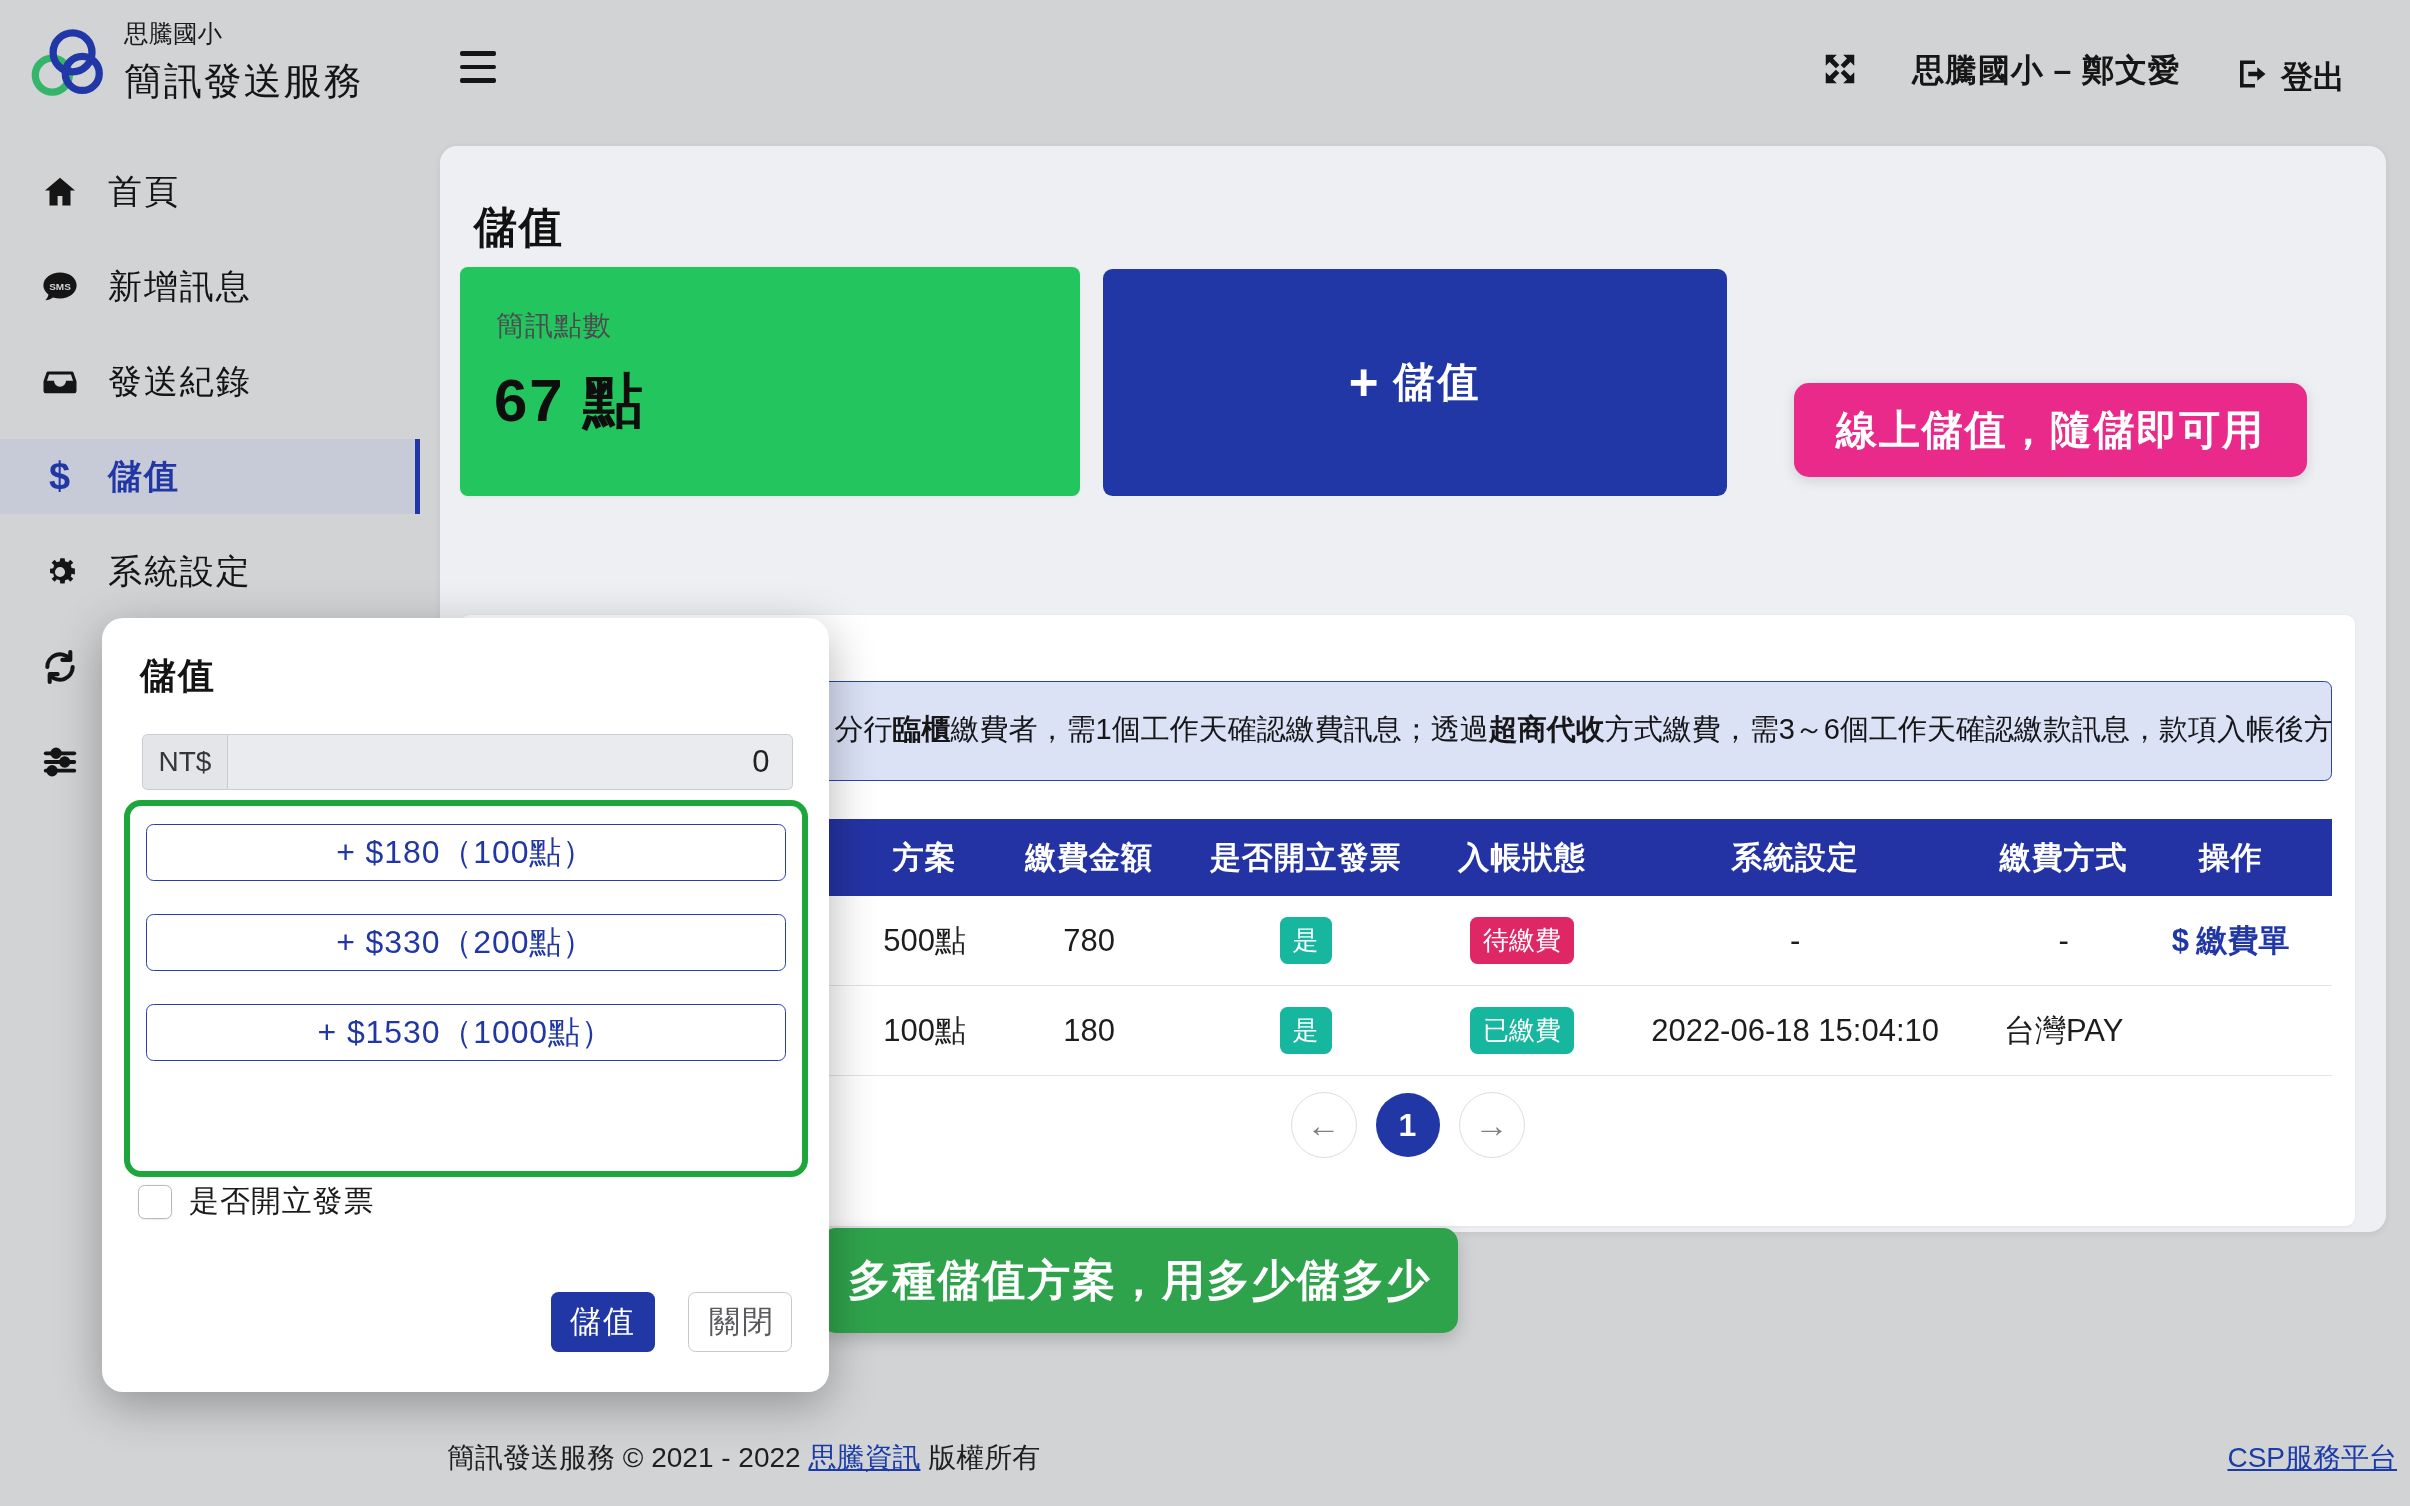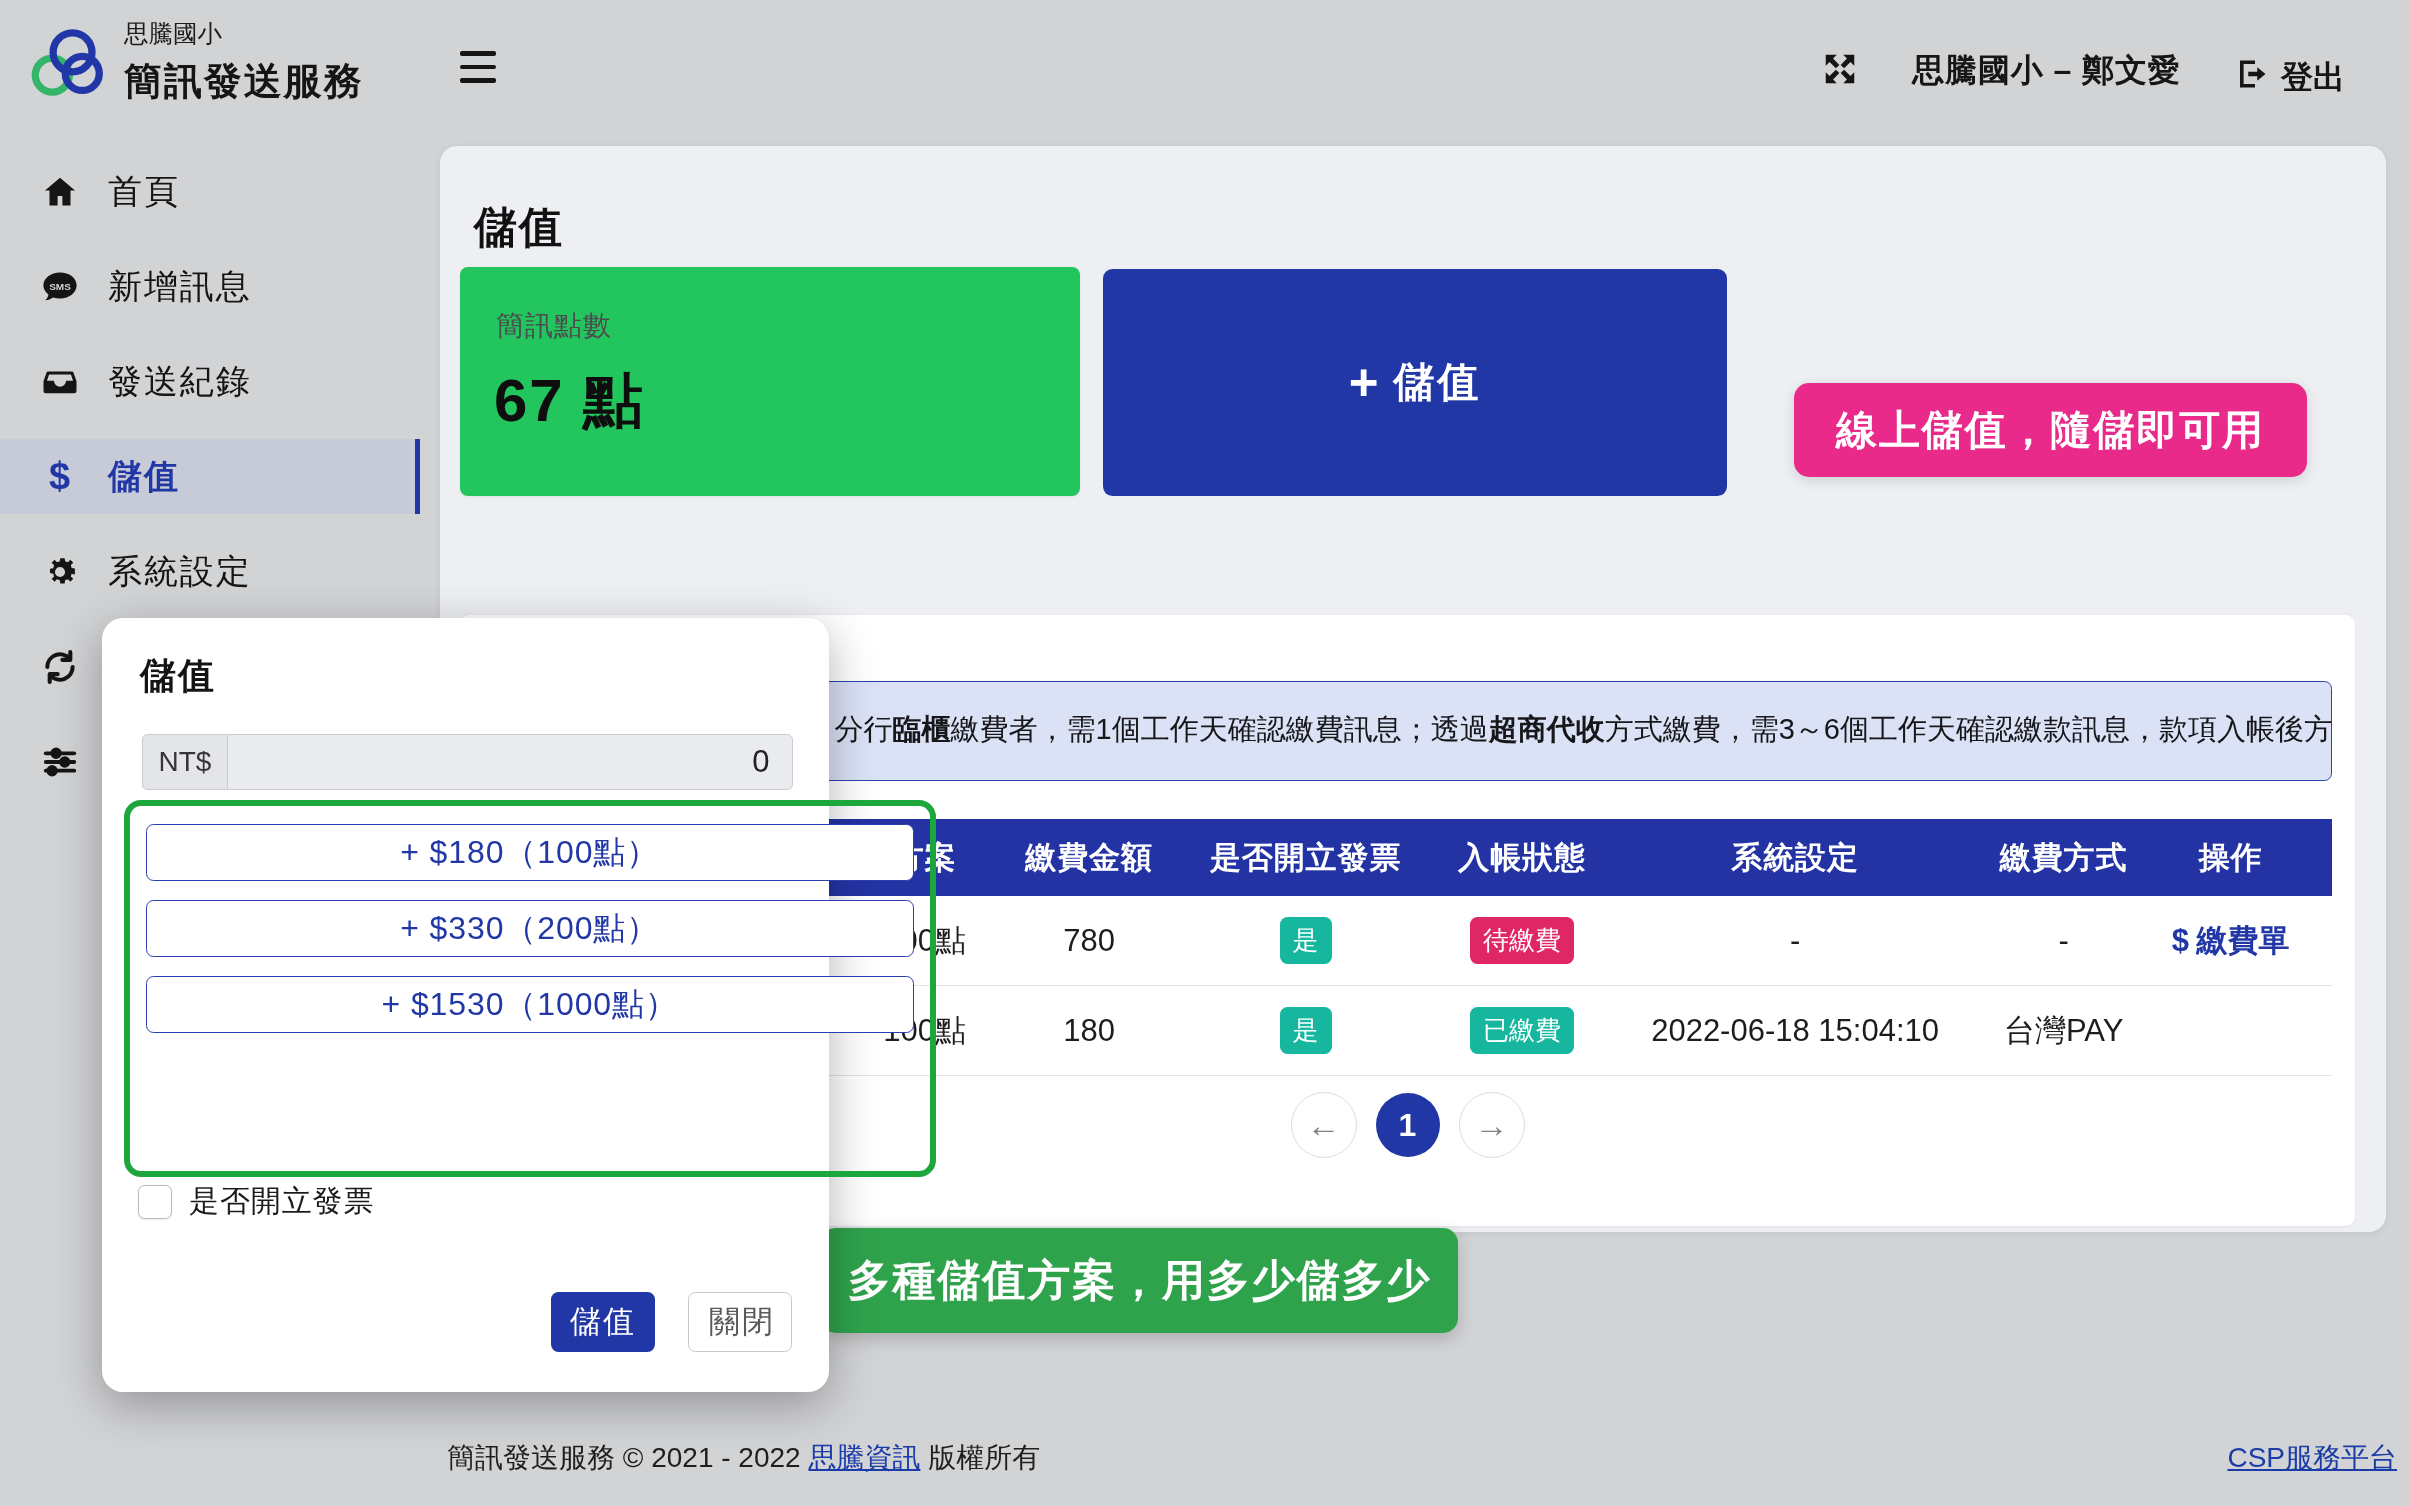--- a/index.html
+++ b/index.html
@@ -2,21 +2,21 @@
 <html style="--accent: #2137a5; --table-header: #2433a4; --teal: #16b79e; --status-pink: #e02765; --magenta: #ea2a8a; --green: #2fa34c; --green-border: #1ca63c;font-size:15px"><head>
 <meta charset="utf-8">
 <style>
   html,body{margin:0;padding:0;}
   body{width:2411px;height:1507px;background:#d2d3d5;font-family:"Liberation Sans","DejaVu Sans",sans-serif;position:relative;overflow:hidden;}
 
   
   .sidebar{position:absolute;left:0;top:0;width:420px;height:1507px;background:#d2d3d5;z-index:3;}
   .brand{position:absolute;left:28px;top:17px;display:flex;align-items:center;gap:15px;}
   .brand-text .small{font-size:24.5px;color:#1c1c1c;margin-bottom:5.6px;}
-  .brand-text .big{font-size:38px;color:#151515;font-weight:700;letter-spacing:1.9px;}
+  .brand-text .big{font-size:38px;color:#151515;font-weight:400;letter-spacing:1.9px;}
   .side-nav{position:absolute;left:0;top:154px;width:420px;}
   .side-item{height:75px;margin-bottom:20px;display:flex;align-items:center;padding-left:39px;gap:28px;cursor:pointer;color:#151515;}
   .side-item .s-icon{width:41px;display:flex;justify-content:center;align-items:center;}
   .side-item .s-label{font-size:34px;letter-spacing:1.9px;white-space:nowrap;}
   .side-item.active{background:#c7cad7;border-right:5.6px solid var(--accent,#2137a5);color:var(--accent,#2137a5);}
   .side-item.active .s-label{font-weight:700;}
   .dollar-glyph{font-size:38px;font-weight:700;}
   .side-item.active .dollar-glyph{color:var(--accent,#2137a5);}
 
   
@@ -58,21 +58,21 @@
 
   
   .green-badge{position:absolute;left:821px;top:1228px;width:637px;height:105px;background:var(--green,#2fa34c);border-radius:15px;color:#fff;font-size:43px;font-weight:700;display:flex;align-items:center;justify-content:center;letter-spacing:1.9px;z-index:6;box-shadow:0 5.6px 17px rgba(0,0,0,.18);}
 
   
   .modal{position:absolute;left:102px;top:618px;width:727px;height:774px;background:#fff;border-radius:21px;z-index:10;box-shadow:0 13px 47px rgba(0,0,0,.30);}
   .modal-title{position:absolute;left:38px;top:34px;font-size:36px;font-weight:700;color:#141414;letter-spacing:1.9px;}
   .amount-group{position:absolute;left:40px;top:116px;width:651px;height:56px;display:flex;}
   .currency{width:85px;background:#e3e5e9;border:0.9px solid #c9ccd2;border-right:none;border-radius:5.6px 0 0 5.6px;display:flex;align-items:center;justify-content:center;font-size:28px;color:#36363a;box-sizing:border-box;}
   .amount-input{flex:1;min-width:0;background:#e9ebee;border:0.9px solid #c9ccd2;border-radius:0 5.6px 5.6px 0;text-align:right;padding:0 22.6px;font-size:31px;color:#222;box-sizing:border-box;outline:none;font-family:inherit;}
-  .plan-box{position:absolute;left:21.7px;top:182px;width:812px;height:377px;border:6.6px solid var(--green-border,#1ca63c);border-radius:17px;box-sizing:border-box;padding:18px 16px;display:flex;flex-direction:column;gap:19px;}
+  .plan-box{position:absolute;left:21.7px;top:182px;width:684px;height:377px;border:6.6px solid var(--green-border,#1ca63c);border-radius:17px;box-sizing:border-box;padding:18px 16px;display:flex;flex-direction:column;gap:33px;}
   .plan-btn{width:100%;height:57px;background:#fff;border:1.9px solid #2a3fae;border-radius:7.5px;color:var(--accent,#2137a5);font-size:32px;cursor:pointer;font-family:inherit;letter-spacing:0.9px;}
   .invoice-row{position:absolute;left:36px;top:563px;display:flex;align-items:center;gap:17px;}
   .cbx{width:34px;height:34px;border:1.9px solid #b6b9bf;border-radius:6.6px;background:#fff;box-sizing:border-box;cursor:pointer;box-shadow:0 0.9px 1.9px rgba(0,0,0,.08);}
   .invoice-label{font-size:30px;color:#1c1c1c;letter-spacing:0.9px;}
   .modal-actions{position:absolute;right:37px;top:674px;display:flex;gap:33px;}
   .btn-primary{width:104px;height:60px;background:var(--accent,#2137a5);color:#fff;border:none;border-radius:7.5px;font-size:31px;cursor:pointer;font-family:inherit;letter-spacing:1.9px;}
   .btn-ghost{width:104px;height:60px;background:#fff;color:#5a5a5e;border:1.9px solid #c6c8cc;border-radius:7.5px;font-size:31px;cursor:pointer;font-family:inherit;letter-spacing:1.9px;box-sizing:border-box;padding-left:10px;}
 
   
   .footer-left{position:absolute;left:447px;top:1439px;font-size:28px;color:#1f1f1f;z-index:2;}

